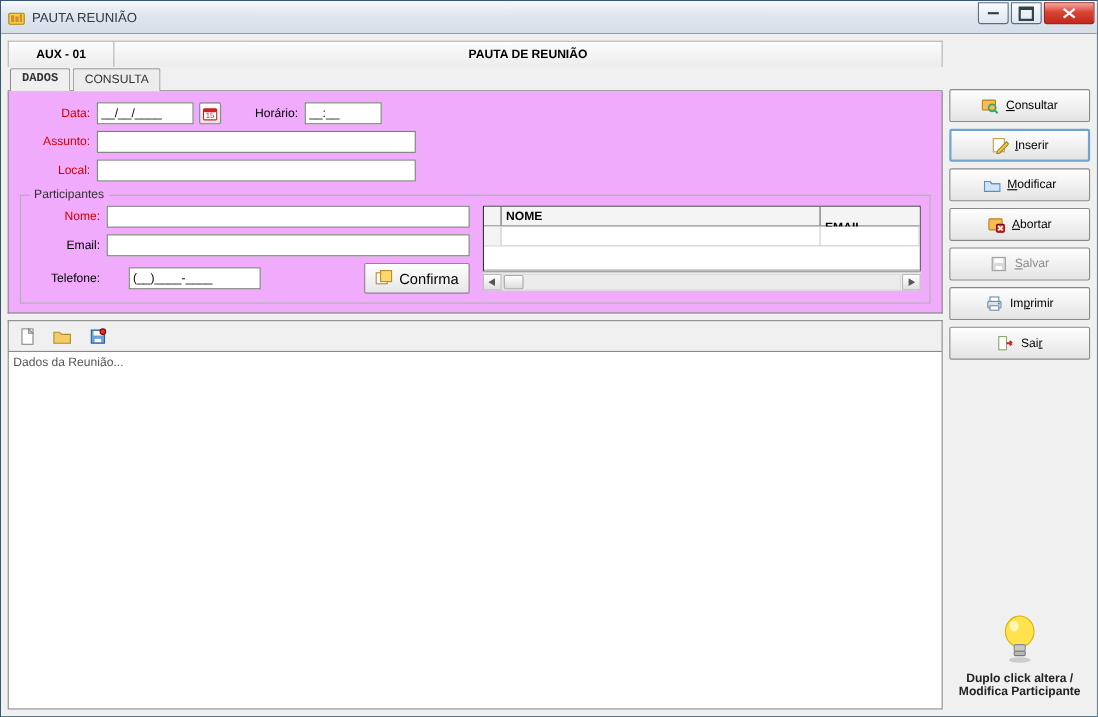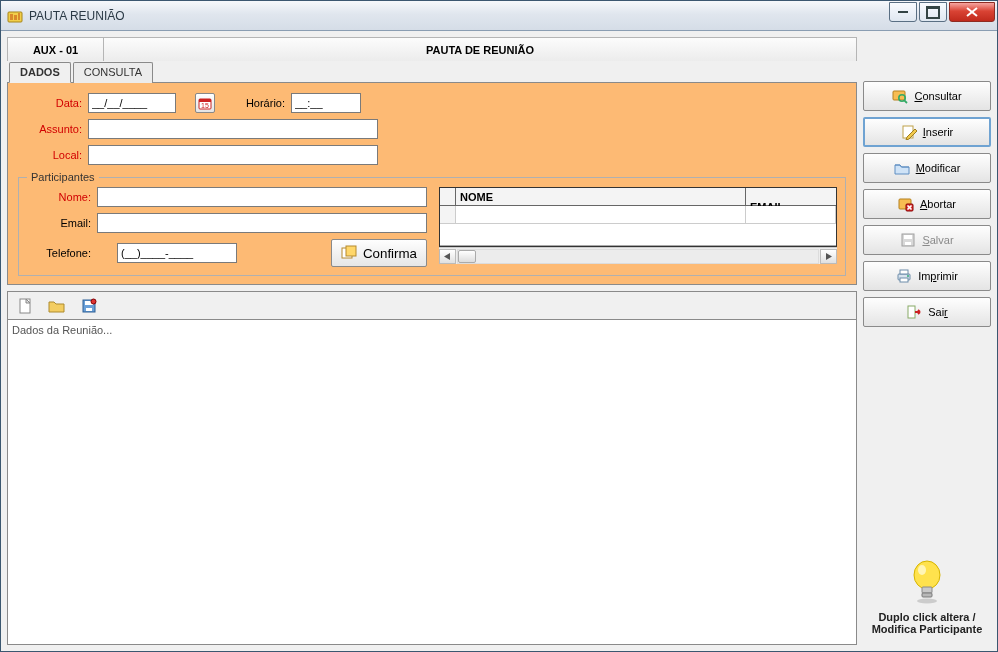--- a/index.html
+++ b/index.html
@@ -14,27 +14,27 @@
   .win-btn.max::before{content:""; display:block; width:10px; height:8px; border:2px solid #344; border-top-width:3px; }
   .win-btn.close{ width:46px; background:linear-gradient(#f6a5a0,#d94334 45%,#c02a1d); border-color:#8f2c23;}
   .win-btn.close svg{stroke:#fff;}
   .client { flex:1; background:#f0f0f0; padding:6px; display:flex; gap:6px; }
   .main { flex:1; display:flex; flex-direction:column; min-width:0; }
   .header-row { display:flex; height:24px; border:1px solid #b5b5b5; border-bottom:none; background:linear-gradient(#fcfcfc,#ececec);font-weight:bold;}
   .header-row .cell{ display:flex; align-items:center; justify-content:center; padding:0 12px; border-right:1px solid #b5b5b5;}
   .header-row .cell:last-child{ border-right:none; flex:1;}
   .tabstrip{ display:flex; height:22px; border-bottom:1px solid #8a8a8a; background:#f0f0f0; padding-left:2px;}
   .tab{ padding:3px 10px 0; border:1px solid #8a8a8a; border-bottom:none; margin-right:2px; background:#ececec; color:#333; position:relative; top:1px; border-top-left-radius:2px; border-top-right-radius:2px;}
-  .tab.active{ background:#f0f0f0; font-weight:bold; border-bottom:1px solid #f0f0f0;}
-  .form-area{ border:1px solid #8a8a8a; border-top:none; padding:10px 10px 8px; background:#fdba74;}
+  .tab.active{ background:#f0f0f0; font-weight:bold; border-bottom:1px solid #f0f0f0;font-family:Liberation Mono, monospace;}
+  .form-area{ border:1px solid #8a8a8a; border-top:none; padding:10px 10px 8px; background:#f0abfc;}
   .row{ display:flex; align-items:center; margin-bottom:6px;}
   .lbl{ width:64px; text-align:right; margin-right:6px; color:#d10000;}
   .lbl.black{ color:#000;}
   .field{ height:20px; border:1px solid #7a7a7a; background:#fff; padding:1px 3px; font-family:inherit; font-size:11px;}
-  .date-box{ display:flex; align-items:center; gap:19px;}
+  .date-box{ display:flex; align-items:center; gap:5px;}
   .date-box input{ width:88px;}
   .cal-btn{ width:20px; height:20px; border:1px solid #888; background:linear-gradient(#fff,#e4e4e4); display:flex; align-items:center; justify-content:center; border-radius:2px;}
   fieldset.part{ border:1px solid #b0b0b0; padding:4px 8px 8px; margin:0;}
   fieldset.part legend{ padding:0 4px; color:#333;}
   .part-inner{ display:flex; gap:12px;}
   .part-left{ flex:0 0 400px; display:flex; flex-direction:column; gap:6px;}
   .part-right{ flex:1; display:flex; flex-direction:column; min-width:0;}
   .grid{ border:1px solid #333; background:#fff; height:60px; display:flex; flex-direction:column;}
   .grid-header{ display:flex; background:#f4f4f4; border-bottom:1px solid #666; height:18px;}
   .grid-col{ padding:1px 4px; font-weight:bold; font-size:11px; border-right:1px solid #666; display:flex; align-items:center;text-align:right;}

